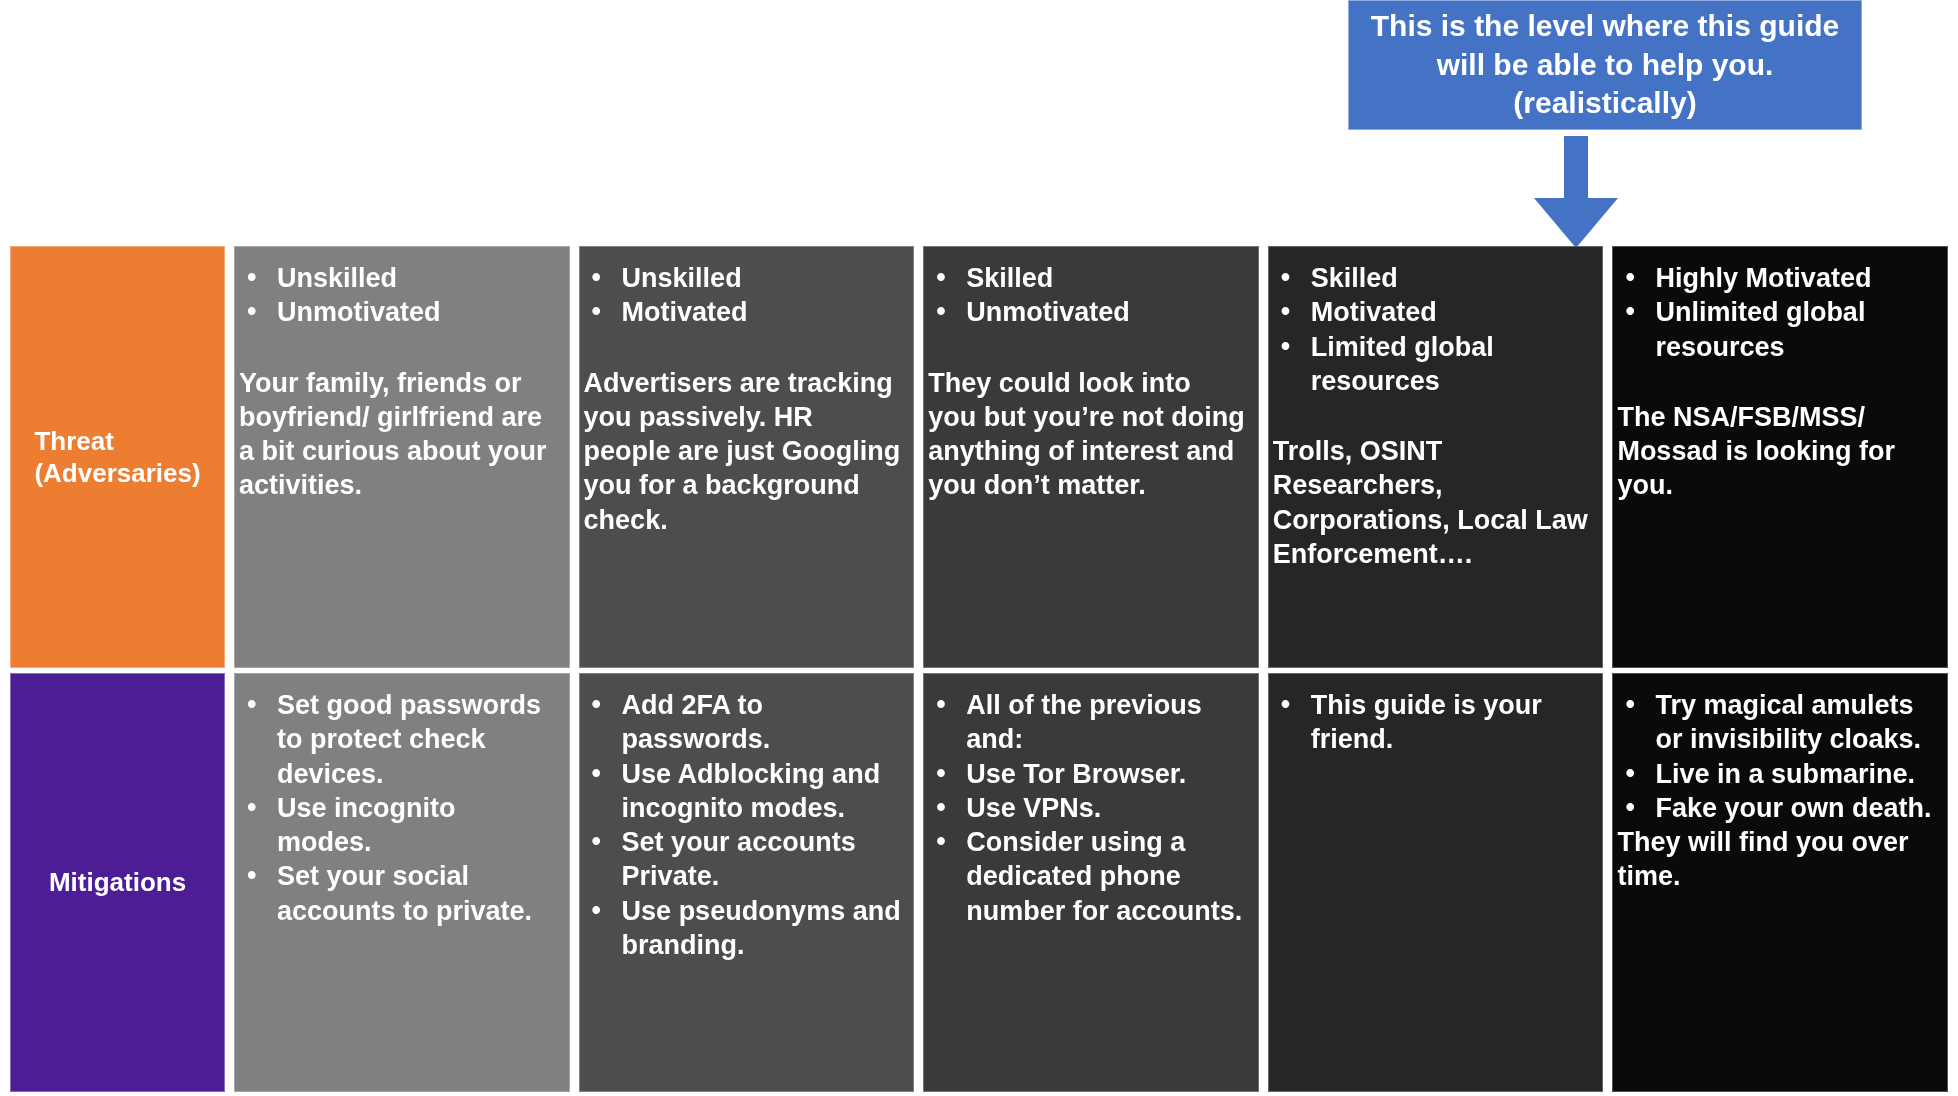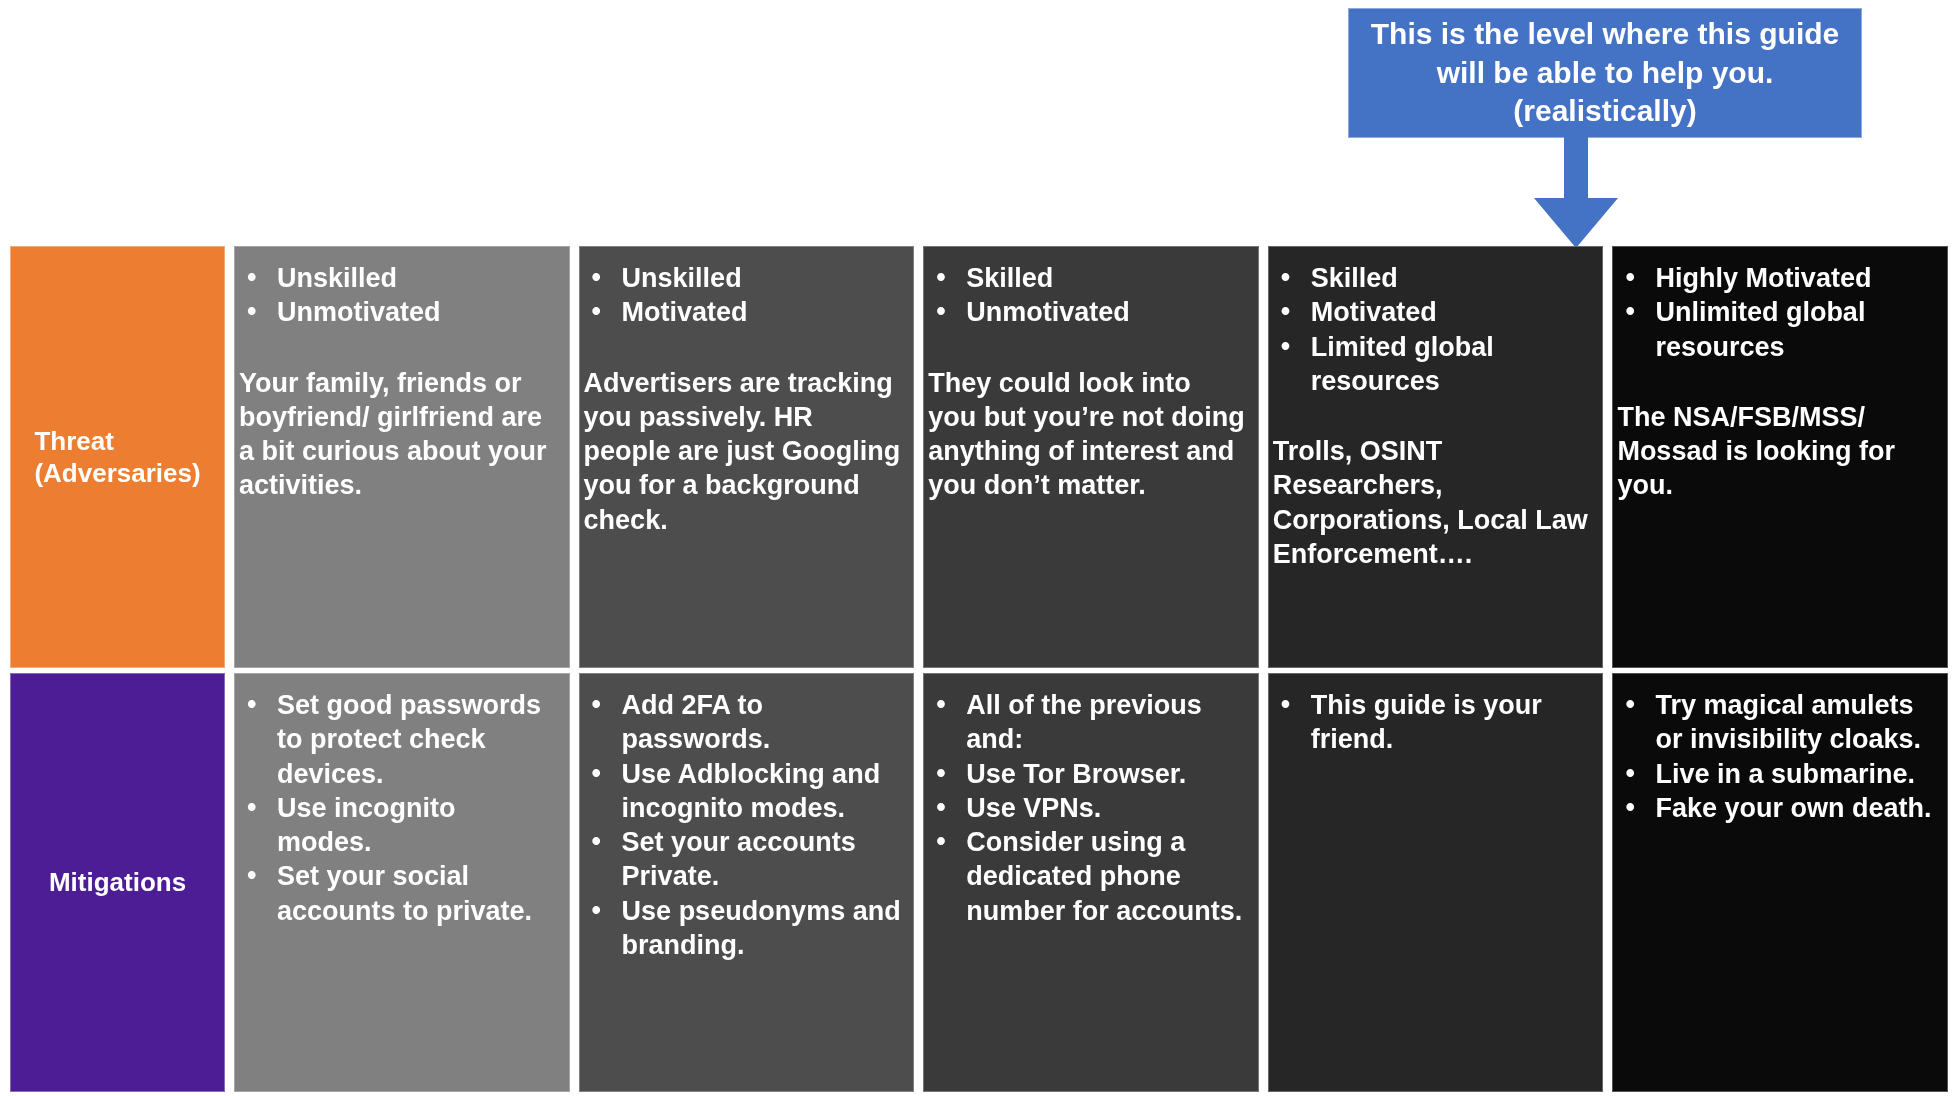--- a/index.html
+++ b/index.html
@@ -14,21 +14,21 @@
     position: relative;
     width: 1958px;
     height: 1096px;
     background: #ffffff;
   }
 
   
   #callout-box {
     position: absolute;
     left: 1348px;
-    top: 8px;
+    top: 0;
     width: 514px;
     height: 130px;
     background: #4472C4;
     border: 1px solid #8FAADC;
     display: flex;
     align-items: center;
     justify-content: center;
     text-align: center;
     padding: 4px 10px;
   }
@@ -211,16 +211,17 @@
       <ul>
         <li>This guide is your friend.</li>
       </ul>
     </div>
     <div class="cell tone-5">
       <ul>
         <li>Try magical amulets or invisibility cloaks.</li>
         <li>Live in a submarine.</li>
         <li>Fake your own death.</li>
       </ul>
+      <div class="para tight">They will find you over time.</div>
     </div>
 
   </div>
 </div>
 
 </body></html>

